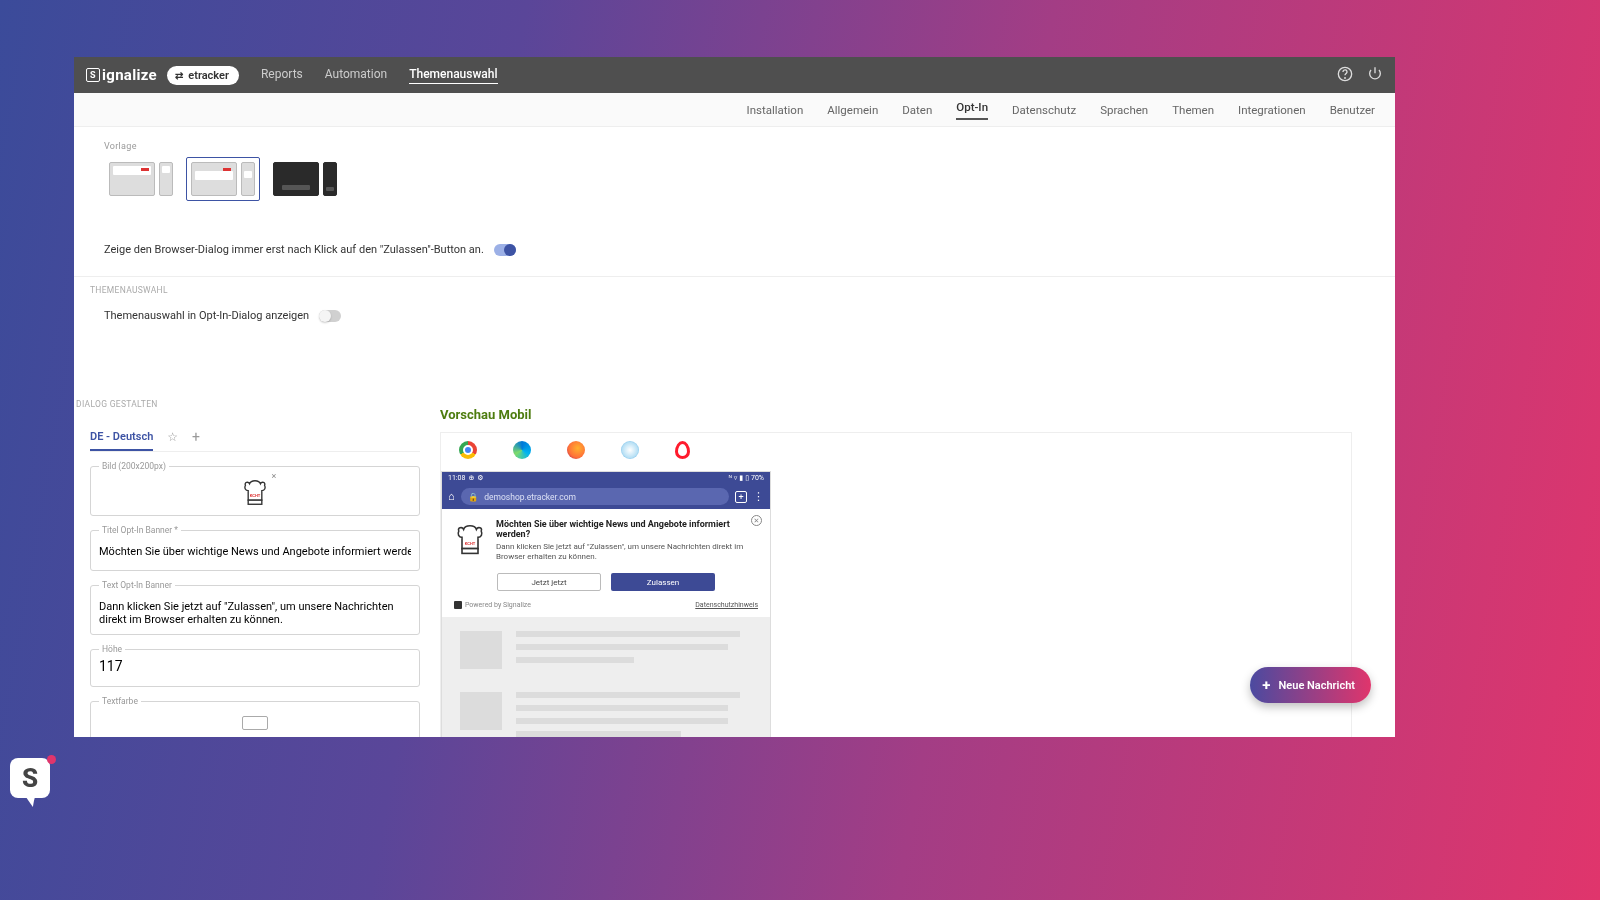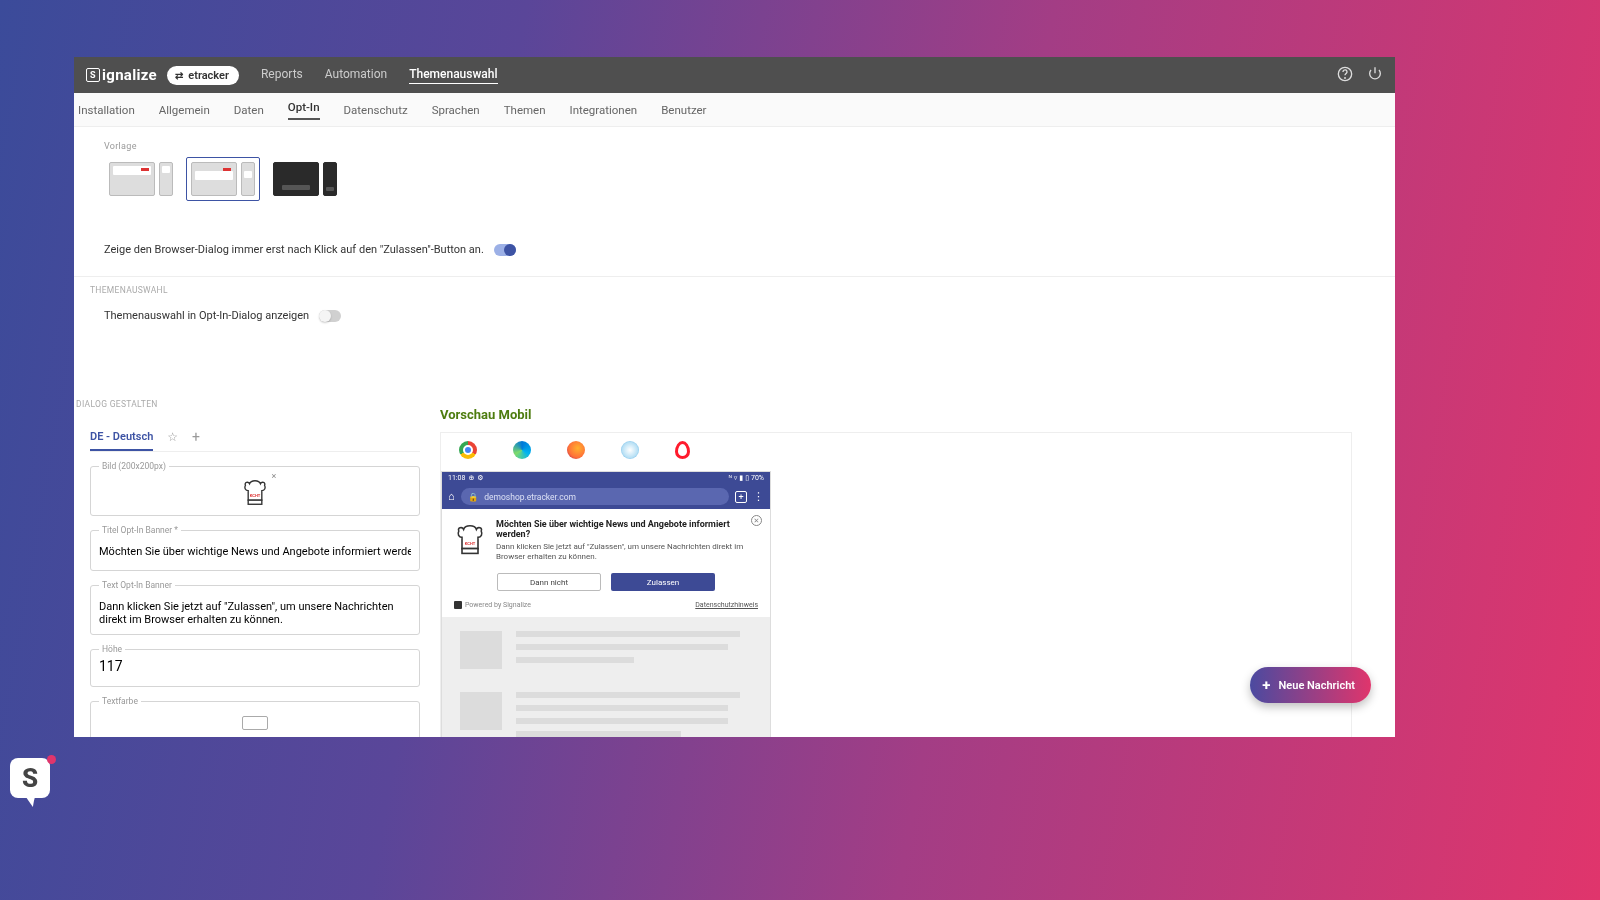--- a/index.html
+++ b/index.html
@@ -50,22 +50,22 @@
   }
   .topnav span { color:#ccc; cursor:pointer; }
   .topnav .active { color:#fff; border-bottom:1px solid #fff; padding-bottom:2px; font-weight:500;}
   .topbar-right {
     margin-left:auto; display:flex; gap:14px; align-items:center;
     color:#ddd;
   }
   .topbar-right svg { width:16px; height:16px; stroke:#ddd; }
   .subnav {
     height:34px; background:#fafafa; border-bottom:1px solid #eee;
-    display:flex; align-items:center; gap:24px; padding:0 4px;
-    font-size:11.5px; color:#666;
+    display:flex; align-items:center; gap:24px; padding:0 20px;
+    font-size:11.5px; color:#666;justify-content:flex-end;
   }
   .subnav span { cursor:pointer; }
   .subnav .active { color:#333; border-bottom:2px solid #555; padding-bottom:4px; font-weight:500;}
   .content {
     padding: 14px 16px 0 30px;
     height: 610px;
     overflow: hidden;
     position: relative;
   }
   .section-label-sm { font-size:9px; color:#9a9a9a; letter-spacing:.3px; margin-top:14px; display:block;}
@@ -381,21 +381,21 @@
                 <rect x="10" y="34" width="20" height="6" fill="#fff" stroke="#333" stroke-width="2"></rect>
                 <text x="20" y="30" font-size="5" text-anchor="middle" fill="#d33" font-weight="bold">KCHT</text>
               </svg>
             </div>
             <div>
               <div class="dialog-title">Möchten Sie über wichtige News und Angebote informiert werden?</div>
               <div class="dialog-text">Dann klicken Sie jetzt auf "Zulassen", um unsere Nachrichten direkt im Browser erhalten zu können.</div>
             </div>
           </div>
           <div class="dialog-btns">
-            <span class="dbtn sec">Dann nicht</span>
+            <span class="dbtn sec">Jetzt jetzt</span>
             <span class="dbtn pri">Zulassen</span>
           </div>
           <div class="dialog-foot">
             <span class="pow">
                   <span class="sicon"></span>
                   <span>Powered by Signalize</span>
                 </span>
             <span class="priv">Datenschutzhinweis</span>
           </div>
         </div>

